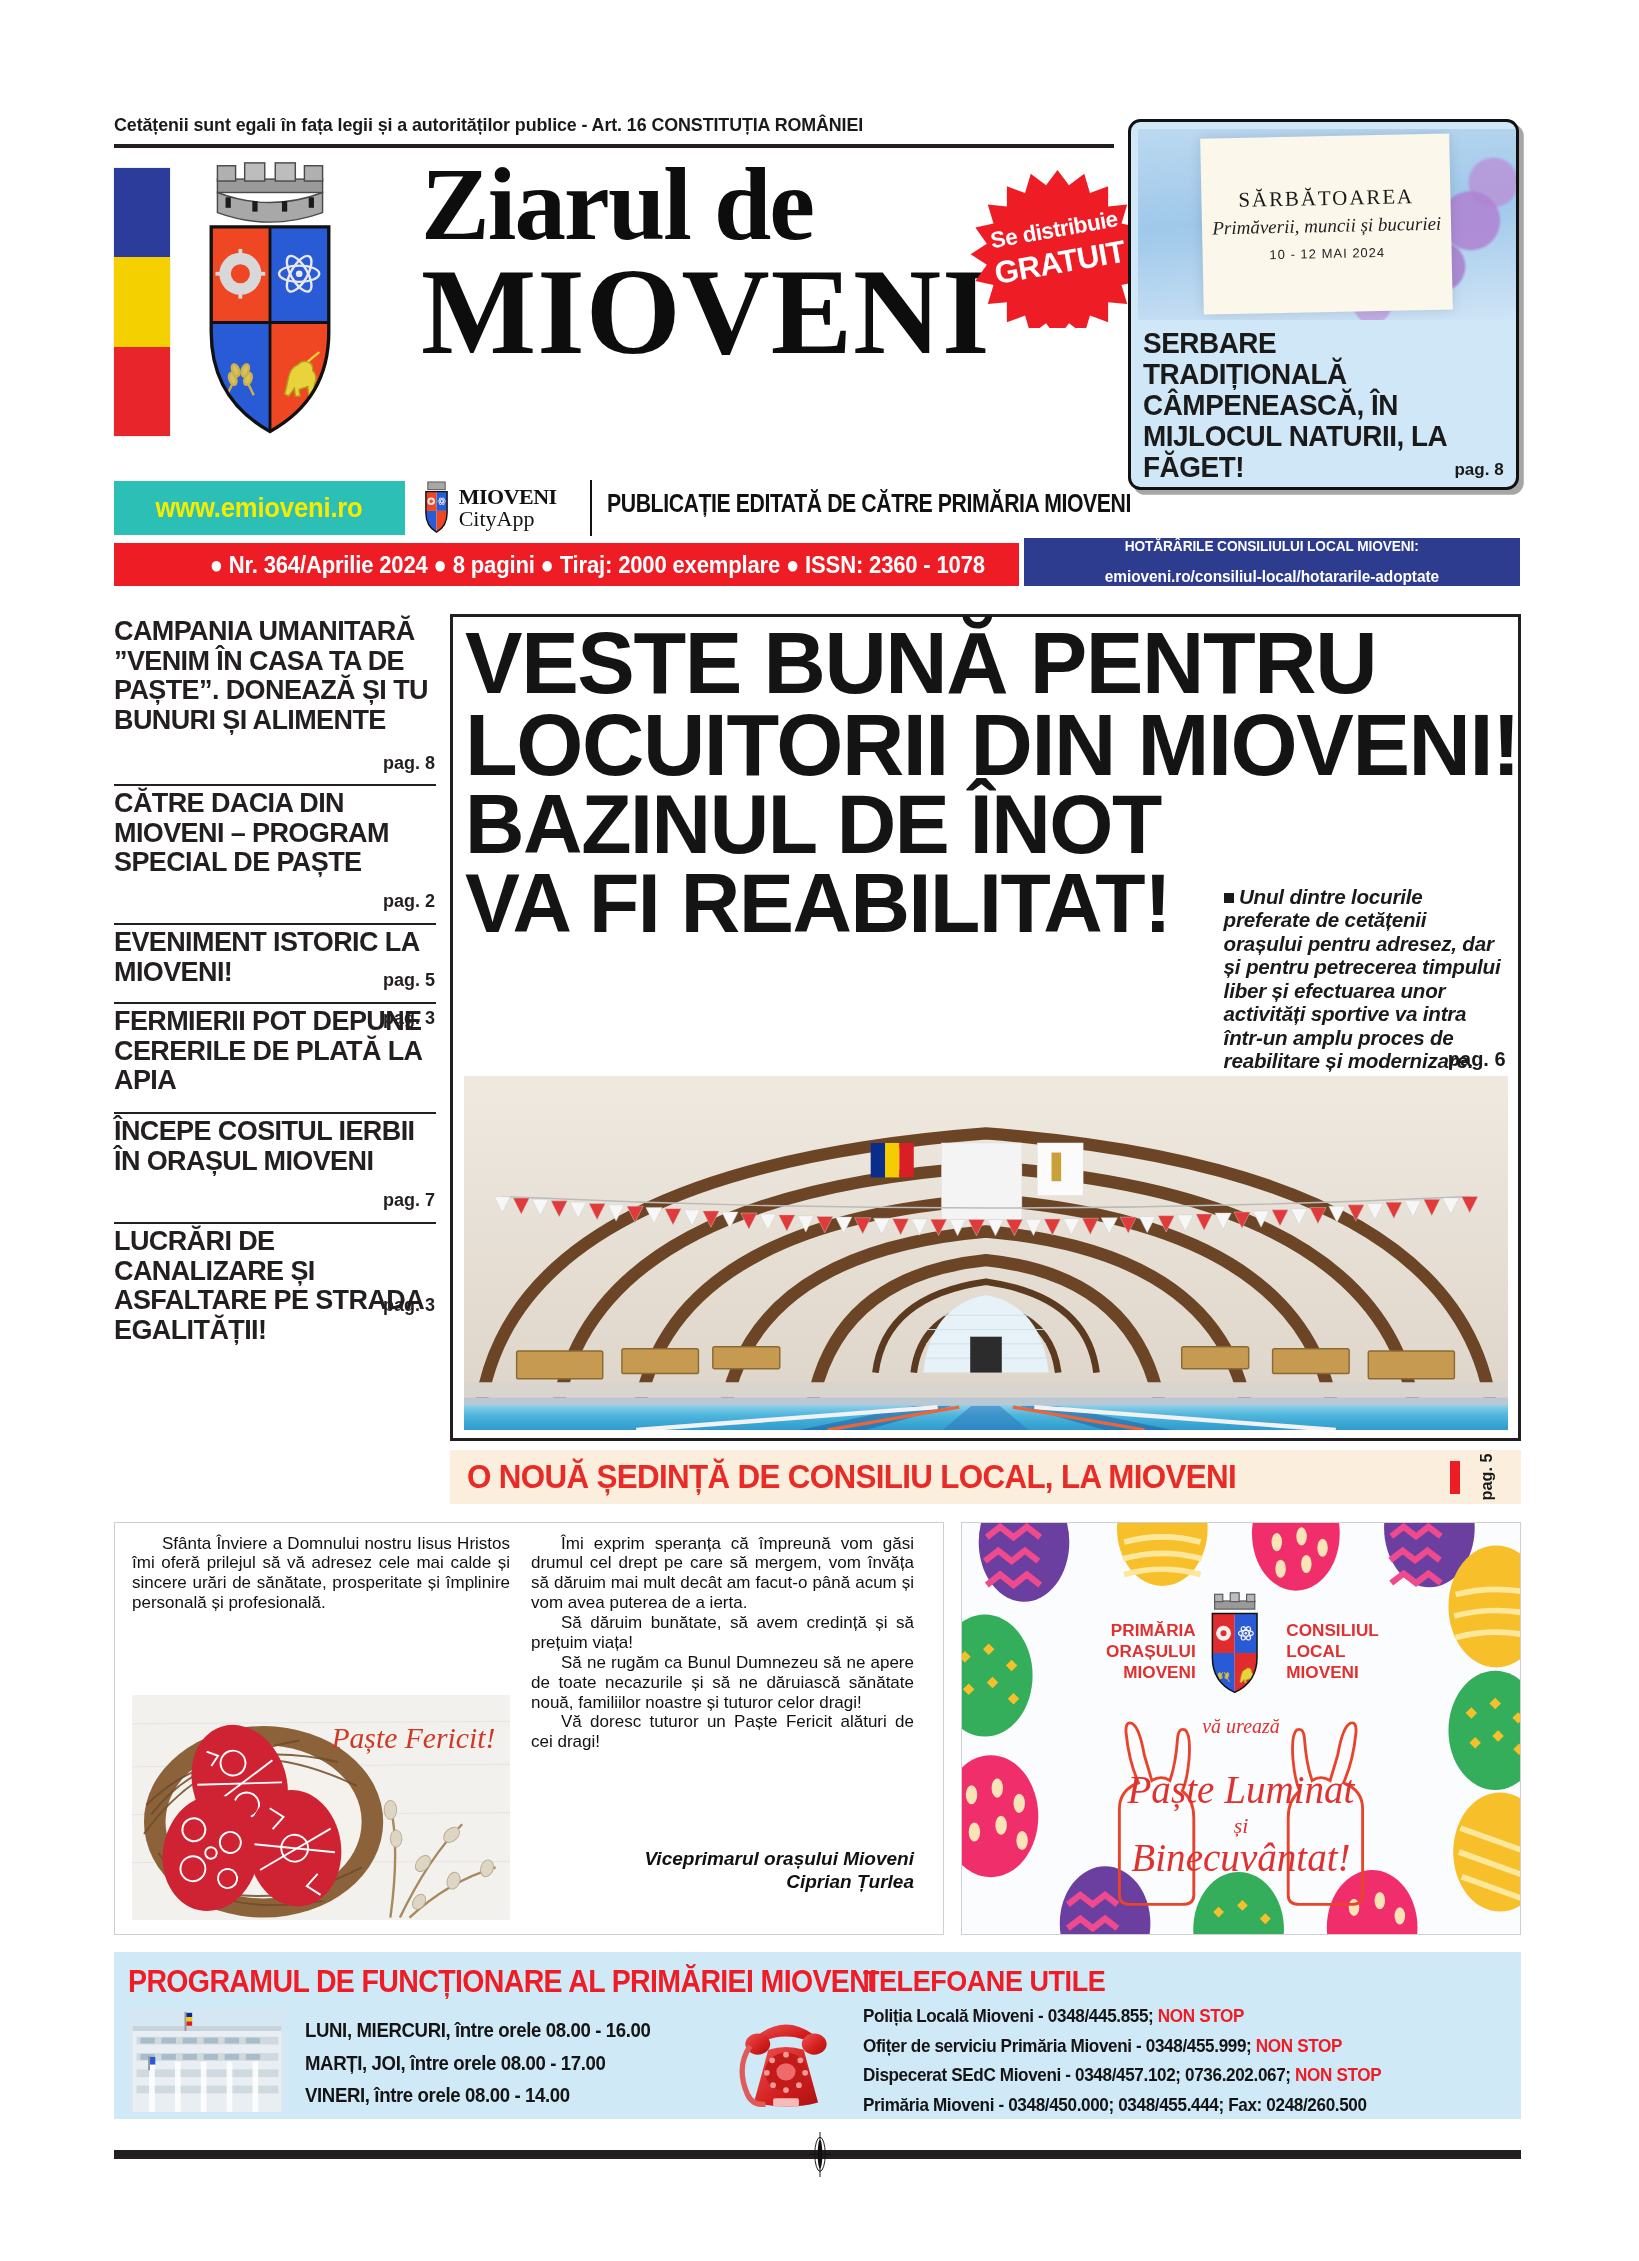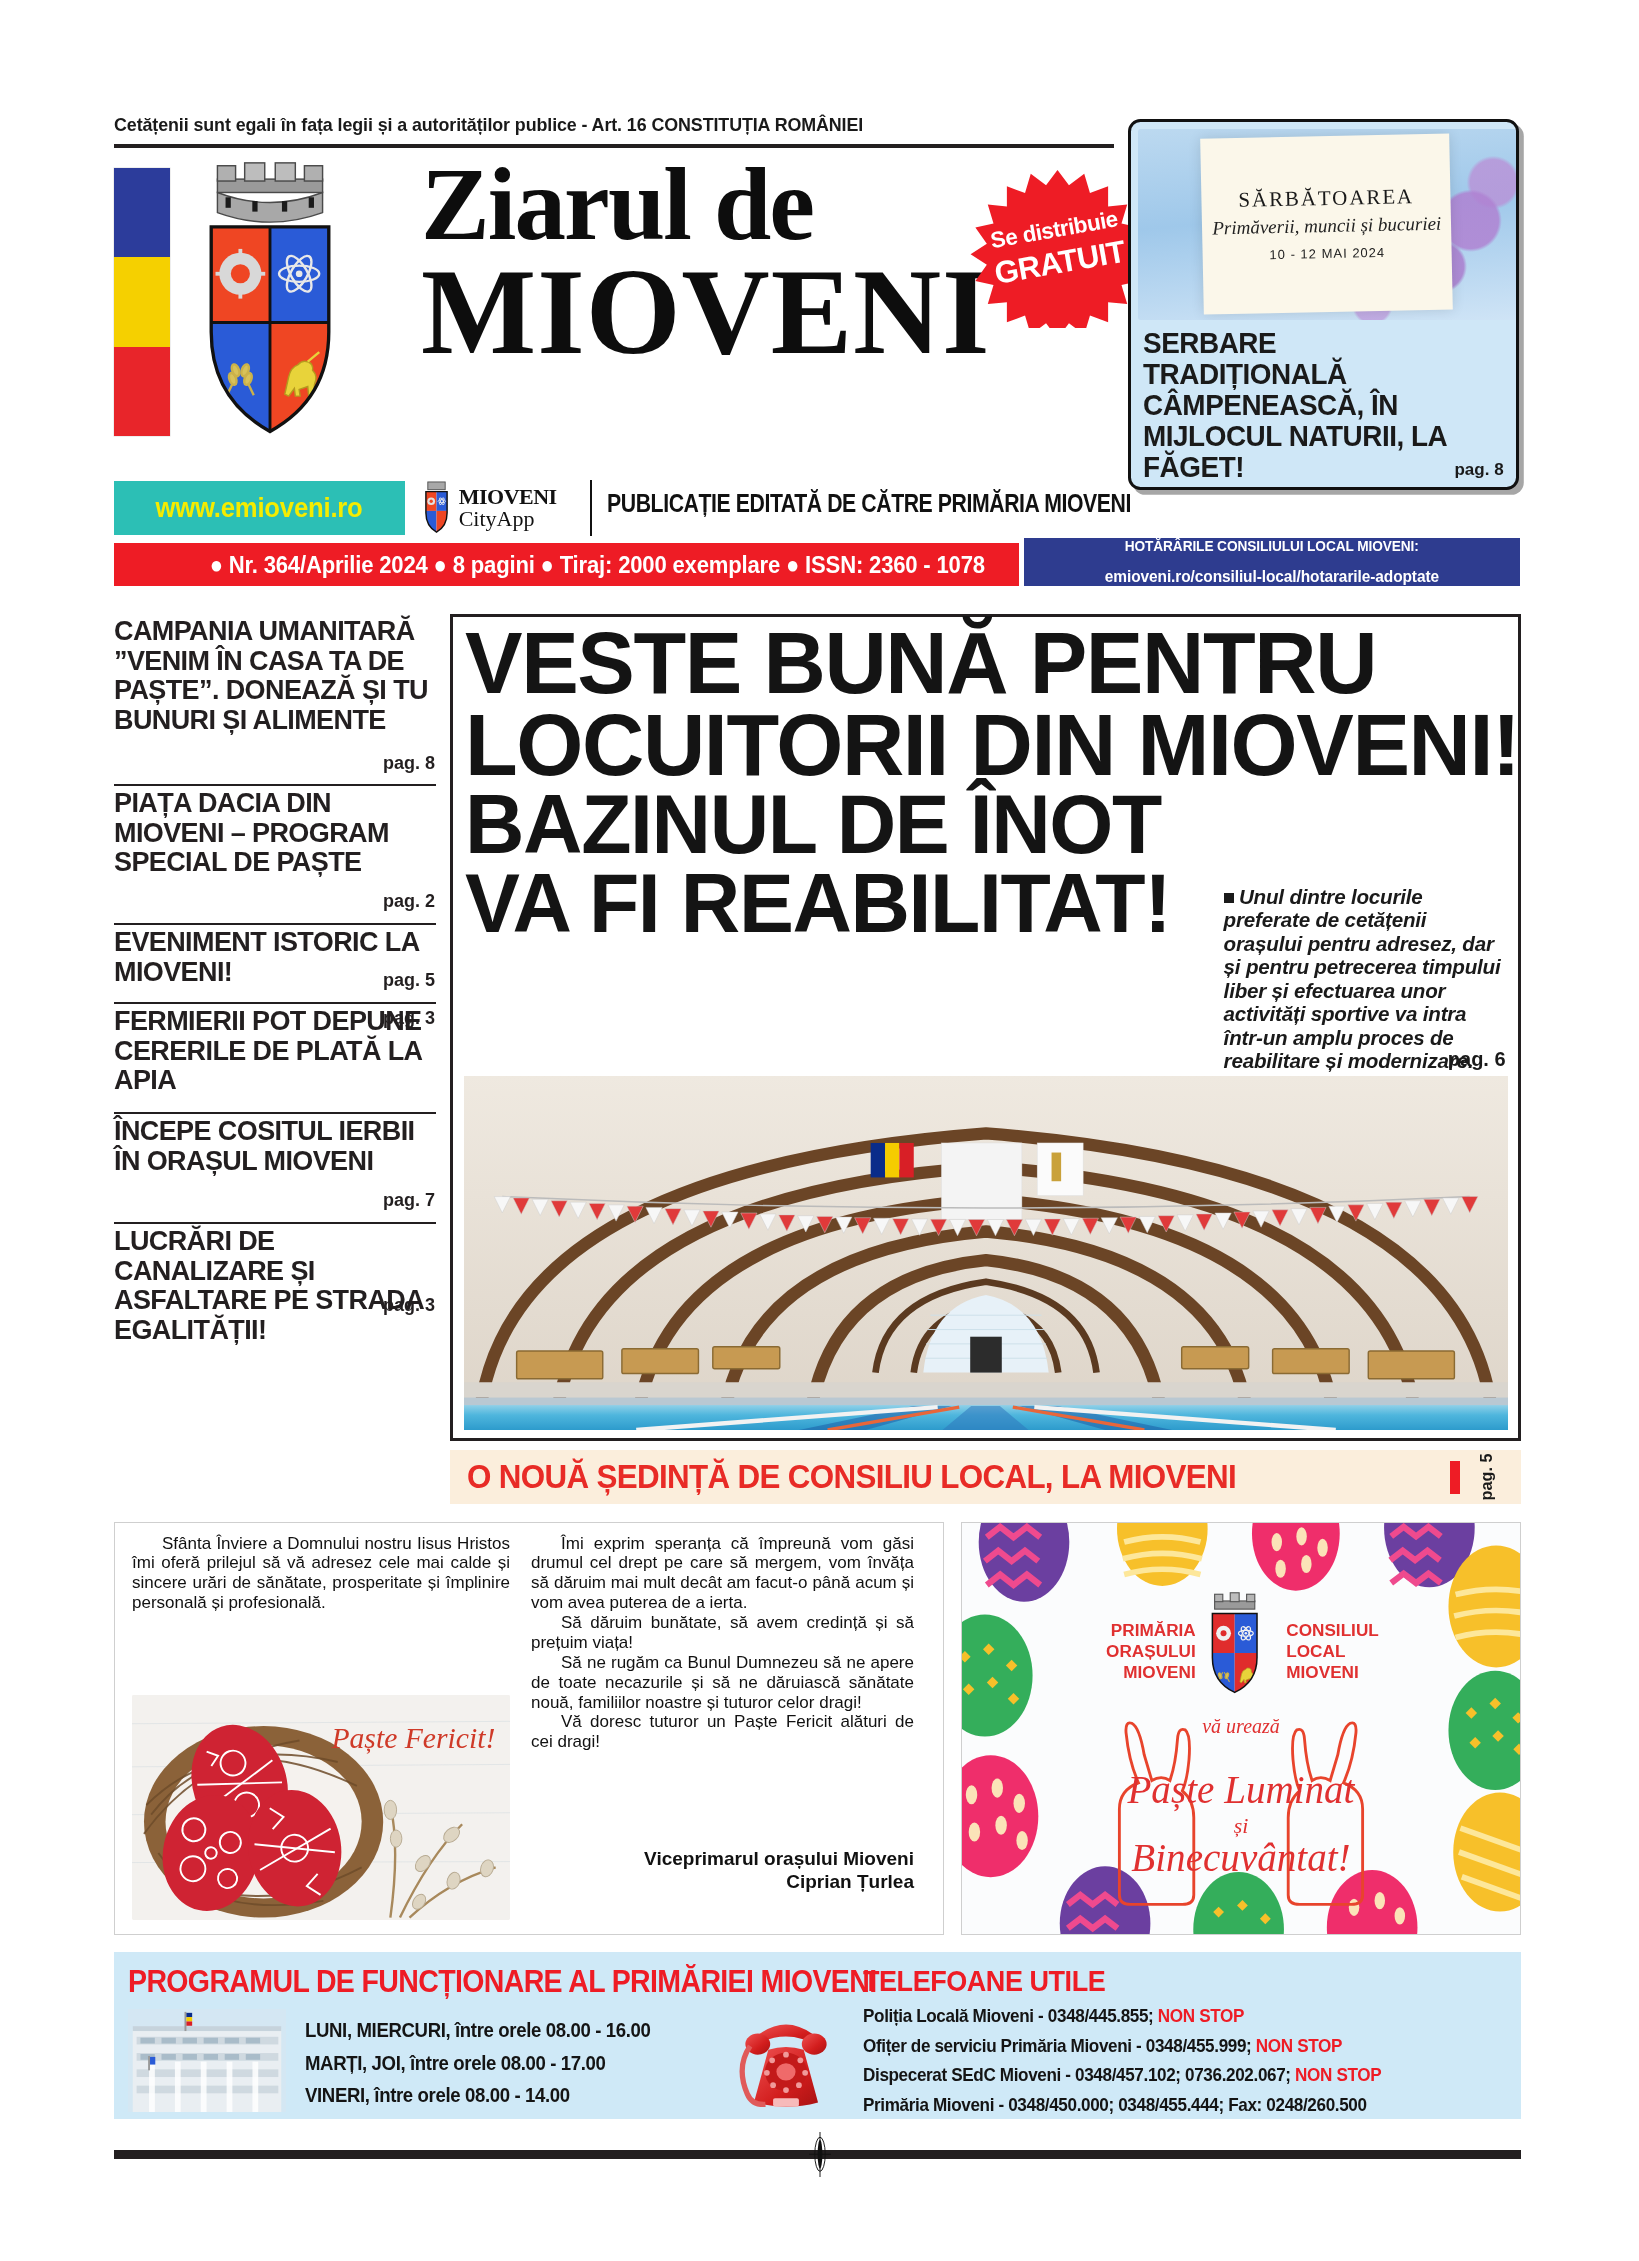--- a/index.html
+++ b/index.html
@@ -207,21 +207,21 @@
   .msg-panel {
     position:absolute; left:114px; top:1522px; width:830px; height: 413px;
     border: 1.9px solid #cfcfcf; background:#fff;padding-left:8px;
   }
   .msg-col { position:absolute; top:10.5px; font-family:"Liberation Sans", sans-serif; }
   .msg-col p { font-size: 17px; line-height: 1.17; color:#111; text-align: justify; text-indent: 30px; }
   .msg-left { left: 17px; width: 378px; }
   .msg-right { left: 416px; width: 383px; }
   .msg-sign {
     position:absolute; left: 416px; top: 325px; width: 383px;
-    text-align:right; font-weight:bold;
+    text-align:right; font-style: italic; font-weight:bold;
     font-size: 19px; line-height:1.2; color:#111;
   }
   .eggs-photo {
     position:absolute; left: 17px; top: 172px; width: 378px; height: 225px;
     overflow:hidden; border-radius: 1.4px;
   }
   .eggs-photo svg { width:100%; height:100%; display:block; }
 
   
   .card {
@@ -414,21 +414,21 @@
     <div class="b1">HOTĂRÂRILE CONSILIULUI LOCAL MIOVENI:</div>
     <div class="b2">emioveni.ro/consiliul-local/hotararile-adoptate</div>
   </div>
 
   <div class="sidebar">
     <div class="side-item" style="height:172px;">
       <div class="st">CAMPANIA UMANITARĂ ”VENIM ÎN CASA TA DE PAȘTE”. DONEAZĂ ȘI TU BUNURI ȘI ALIMENTE</div>
       <div class="sp" style="top:139px;">pag. 8</div>
     </div>
     <div class="side-item" style="height:139px;">
-      <div class="st">PIAȚA DACIA DIN MIOVENI – PROGRAM SPECIAL DE PAȘTE</div>
+      <div class="st">CĂTRE DACIA DIN MIOVENI – PROGRAM SPECIAL DE PAȘTE</div>
       <div class="sp" style="top:105px;">pag. 2</div>
     </div>
     <div class="side-item" style="height:79px;">
       <div class="st">EVENIMENT ISTORIC LA MIOVENI!</div>
       <div class="sp" style="top:45px;">pag. 5</div>
     </div>
     <div class="side-item" style="height:110px;">
       <div class="st">FERMIERII POT DEPUNE CERERILE DE PLATĂ LA APIA</div>
       <div class="sp" style="top:3.8px;">pag. 3</div>
     </div>

